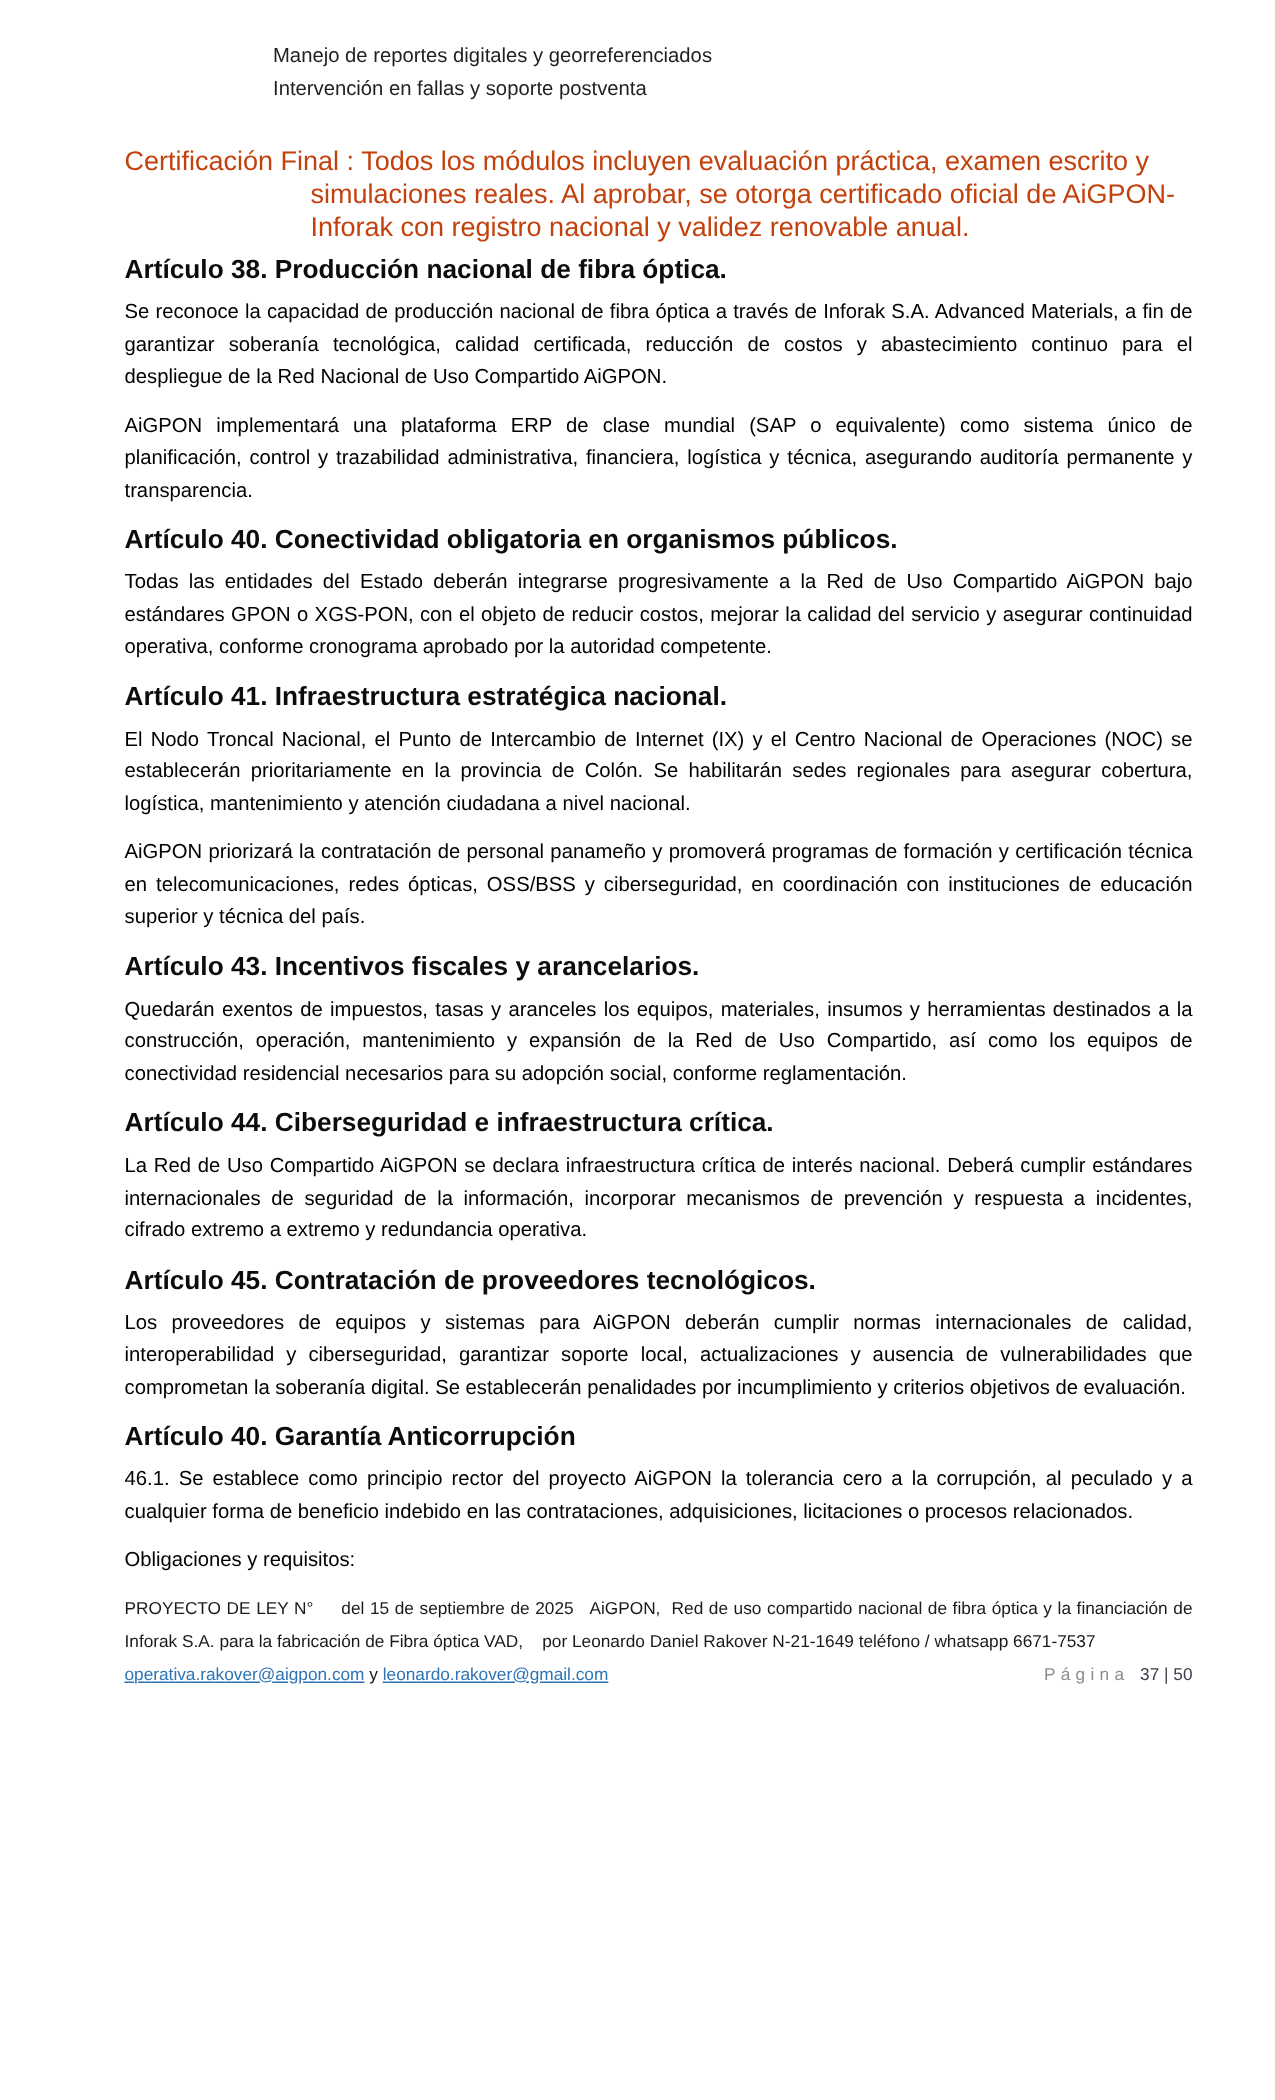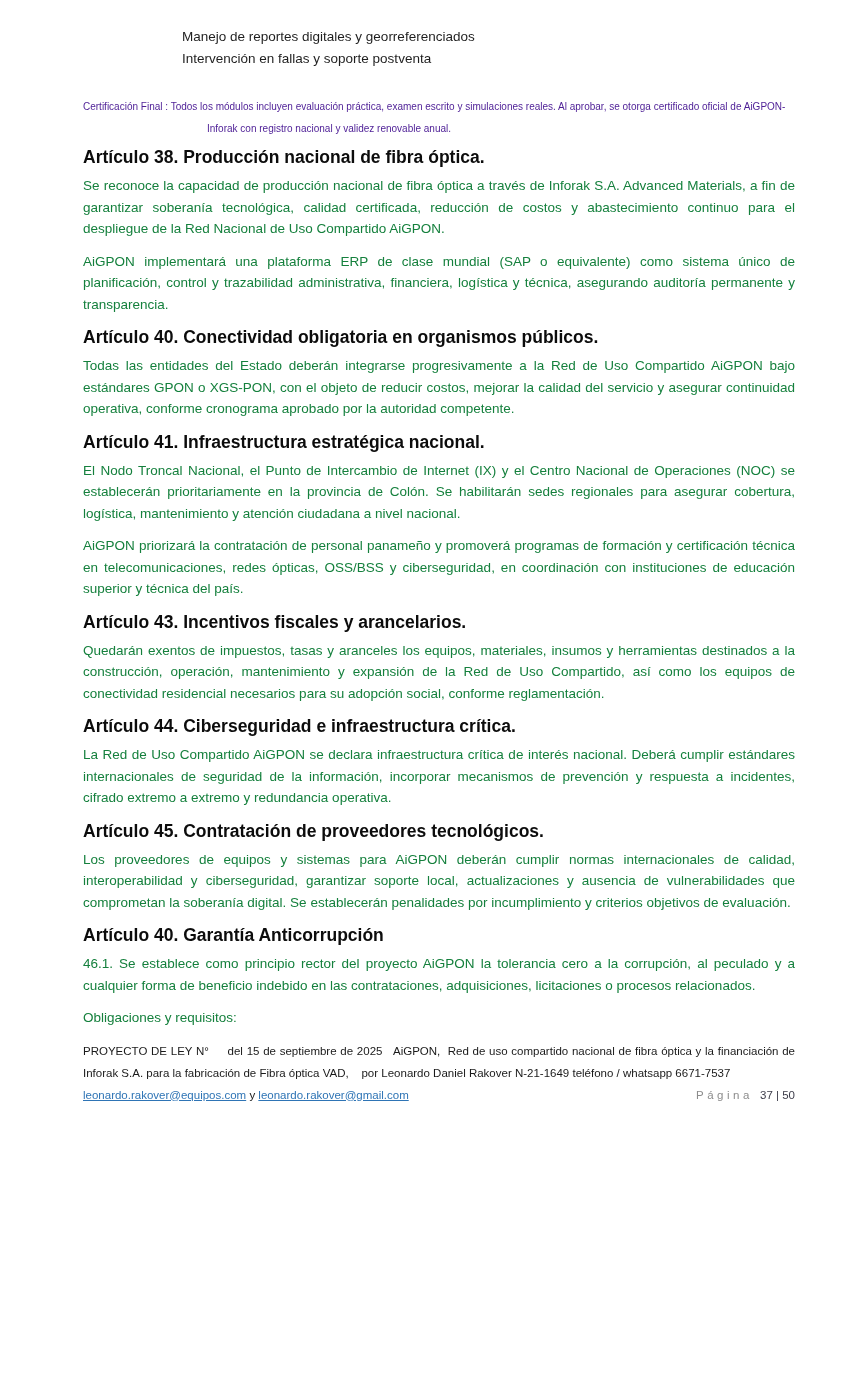--- a/index.html
+++ b/index.html
@@ -7,32 +7,32 @@
     width: 850px; height: 1400px;
     background: #ffffff;
     font-family: "Liberation Sans", sans-serif;
     color: #212121;
     overflow: hidden;
   }
   .page { box-sizing: border-box; width: 850px; height: 1259px; padding: 26px 55px 0 83px; }
   .header-lines { margin-left: 99px; font-size: 13.5px; line-height: 22px; color: #1f1f1f; }
   .cert {
     margin: 26px 0 0 0;
-    font-size: 10px; line-height: 22px;
+    font-size: 18px; line-height: 22px;
     padding-left: 124px; text-indent: -124px;
-    color: #4c1d95;
+    color: #c2410c;
   }
   .cert .cert-label { white-space: nowrap; }
   .article-title {
     font-size: 17.5px; line-height: 22px; font-weight: bold;
     color: #0c0c0c; margin: 6px 0 7px 0;
   }
   .article-par {
     font-size: 13.5px; line-height: 21.5px;
-    text-align: justify; margin: 0 0 11px 0; color: #15803d;
+    text-align: justify; margin: 0 0 11px 0; color: #000000;
   }
   .footer { margin-top: 8px; font-size: 11.5px; line-height: 22px; color: #1a1a1a; }
   .footer-body { margin: 0; text-align: justify; }
   .footer-line3 { display: flex; justify-content: space-between; align-items: baseline; }
   a.email { color: #2E74B5; text-decoration: underline; cursor: pointer; }
   .footer-page { white-space: nowrap; }
   .page-label { color: #8c8c8c; letter-spacing: 3.5px; margin-right: 4px; text-align: right; }
   .page-num { color: #3d3d4a; }
 </style>
 </head>
@@ -90,21 +90,21 @@
     <h2 class="article-title">Artículo 40. Garantía Anticorrupción</h2>
   <p class="article-par">46.1. Se establece como principio rector del proyecto AiGPON la tolerancia cero a la corrupción, al peculado y a cualquier forma de beneficio indebido en las contrataciones, adquisiciones, licitaciones o procesos relacionados.</p>
         <p class="article-par">Obligaciones y requisitos:</p>
       </section>
 </div>
 
   <div class="footer">
     <p class="footer-body">PROYECTO DE LEY N°&nbsp;&nbsp;&nbsp;&nbsp; del 15 de septiembre de 2025&nbsp;&nbsp; AiGPON,&nbsp; Red de uso compartido nacional de fibra óptica y la financiación de Inforak S.A. para la fabricación de Fibra óptica VAD,&nbsp;&nbsp;&nbsp; por Leonardo Daniel Rakover N-21-1649 teléfono / whatsapp 6671-7537</p>
     <div class="footer-line3">
       <span class="footer-emails">
-        <a class="email">leonardo.rakover@equipos.com</a>
+        <a class="email">operativa.rakover@aigpon.com</a>
         <span>y</span>
         <a class="email">leonardo.rakover@gmail.com</a>
       </span>
       <span class="footer-page">
         <span class="page-label">Página</span>
         <span class="page-num">37 | 50</span>
       </span>
     </div>
   </div>
 

